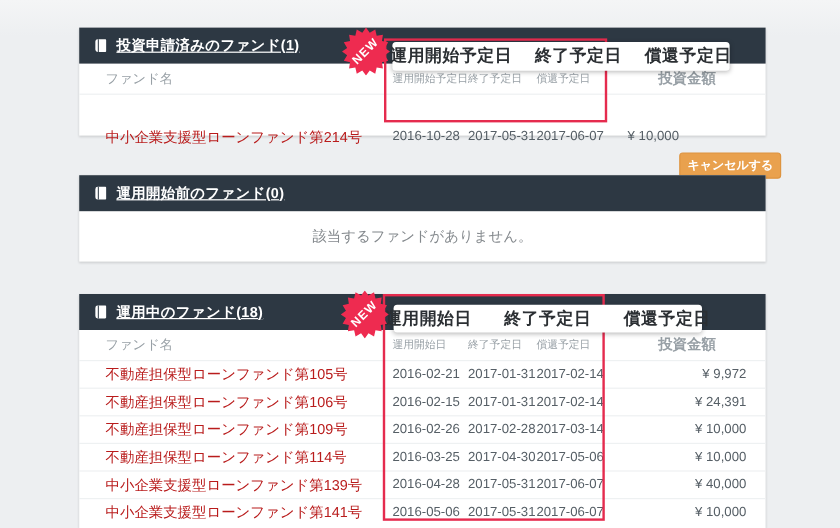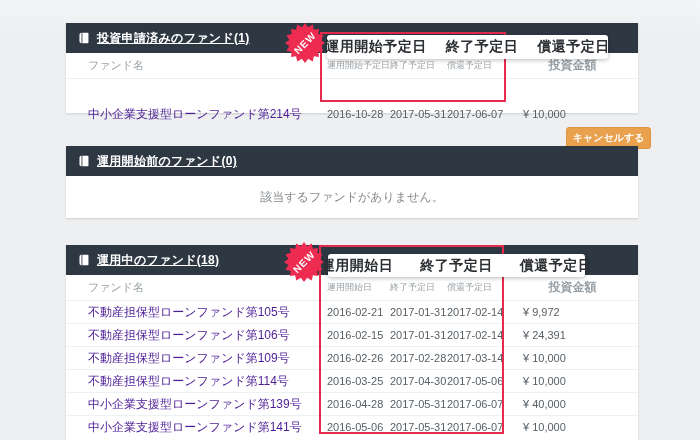--- a/index.html
+++ b/index.html
@@ -24,22 +24,22 @@
   .cols6{grid-template-columns:239px 63px 57px 76px 1fr 78px;}
   .cols5{grid-template-columns:239px 63px 57px 76px 1fr;}
   .thead{height:25px;color:#98a0a6;}
   .th-name{font-size:11px;}
   .th-sm{font-size:9px;white-space:nowrap;}
   .th-amount{font-size:12px;text-align:center;font-weight:bold;}
   .span-right{grid-column:5/7;}
   .trow{border-top:1px solid #eef1f2;font-size:11px;color:#565f66;}
   .row-tall{height:30px;}
   .row-short{height:23px;}
-  .fund-link{color:#4c1d95;font-size:12px;text-decoration:none;cursor:pointer;white-space:nowrap;}
-  .cell-amount{text-align:left;white-space:nowrap;}
+  .fund-link{color:#b91c1c;font-size:12px;text-decoration:none;cursor:pointer;white-space:nowrap;}
+  .cell-amount{text-align:right;white-space:nowrap;}
   .cell-action{text-align:right;}
   .btn-cancel{
     display:inline-block;background:#e9a14e;color:#fff;font-size:10px;font-weight:bold;
     padding:3px 6px;border-radius:3px;border:1px solid #de9440;cursor:pointer;white-space:nowrap;margin-top:48px;
   }
   .empty-body{height:42px;display:flex;align-items:center;justify-content:center;
     font-size:12px;color:#84898d;font-family:Liberation Serif, serif;}
   .red-box{position:absolute;border:2px solid #e52b4e;box-sizing:border-box;z-index:5;pointer-events:none;}
   #red-box-applied{left:320px;top:32px;width:186px;height:70px;}
   #red-box-operating{left:319px;top:245px;width:185px;height:189px;}

